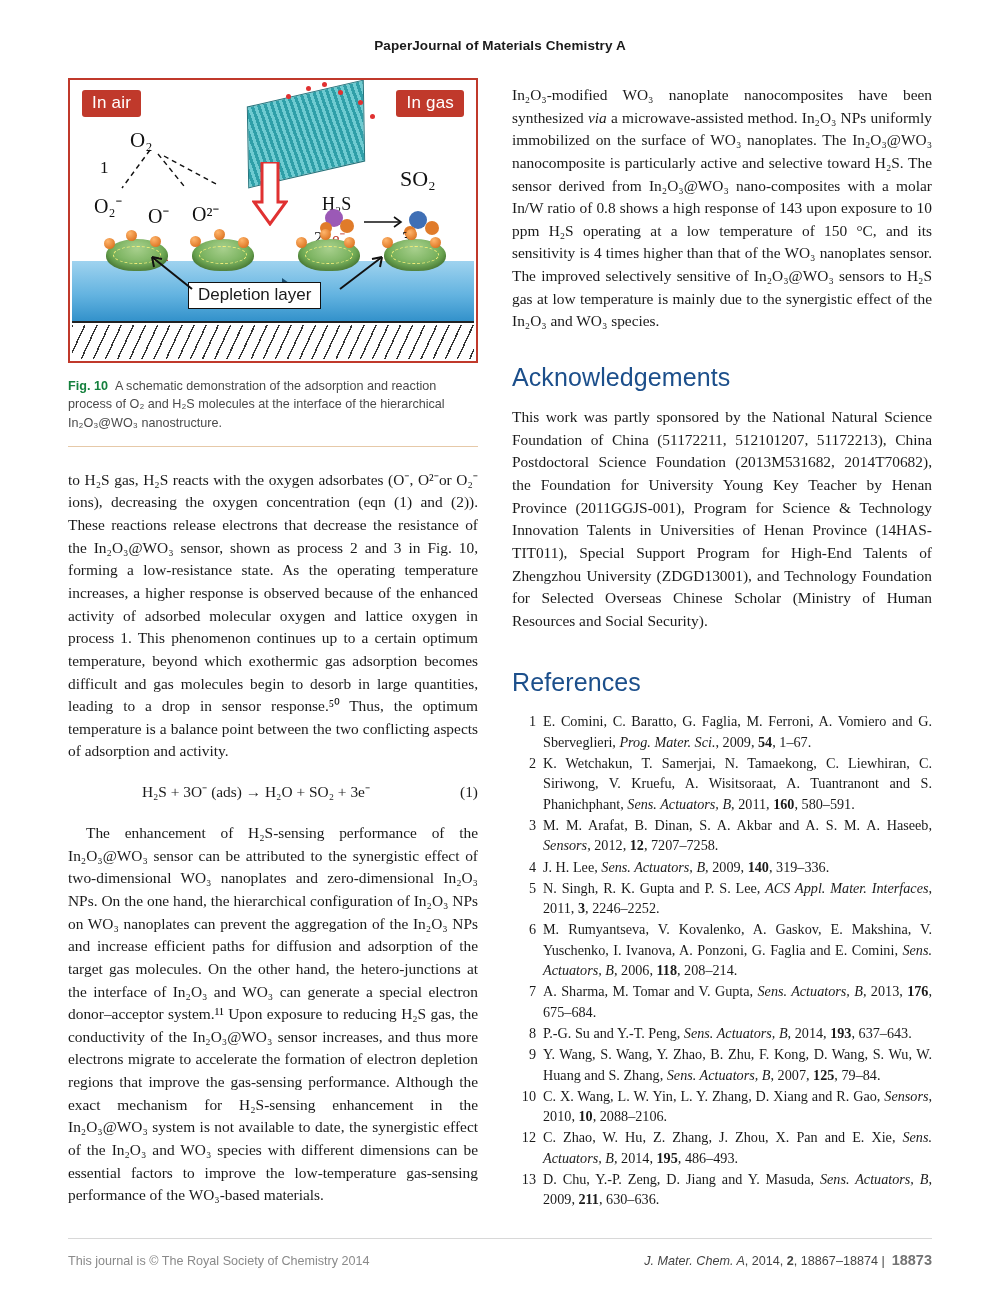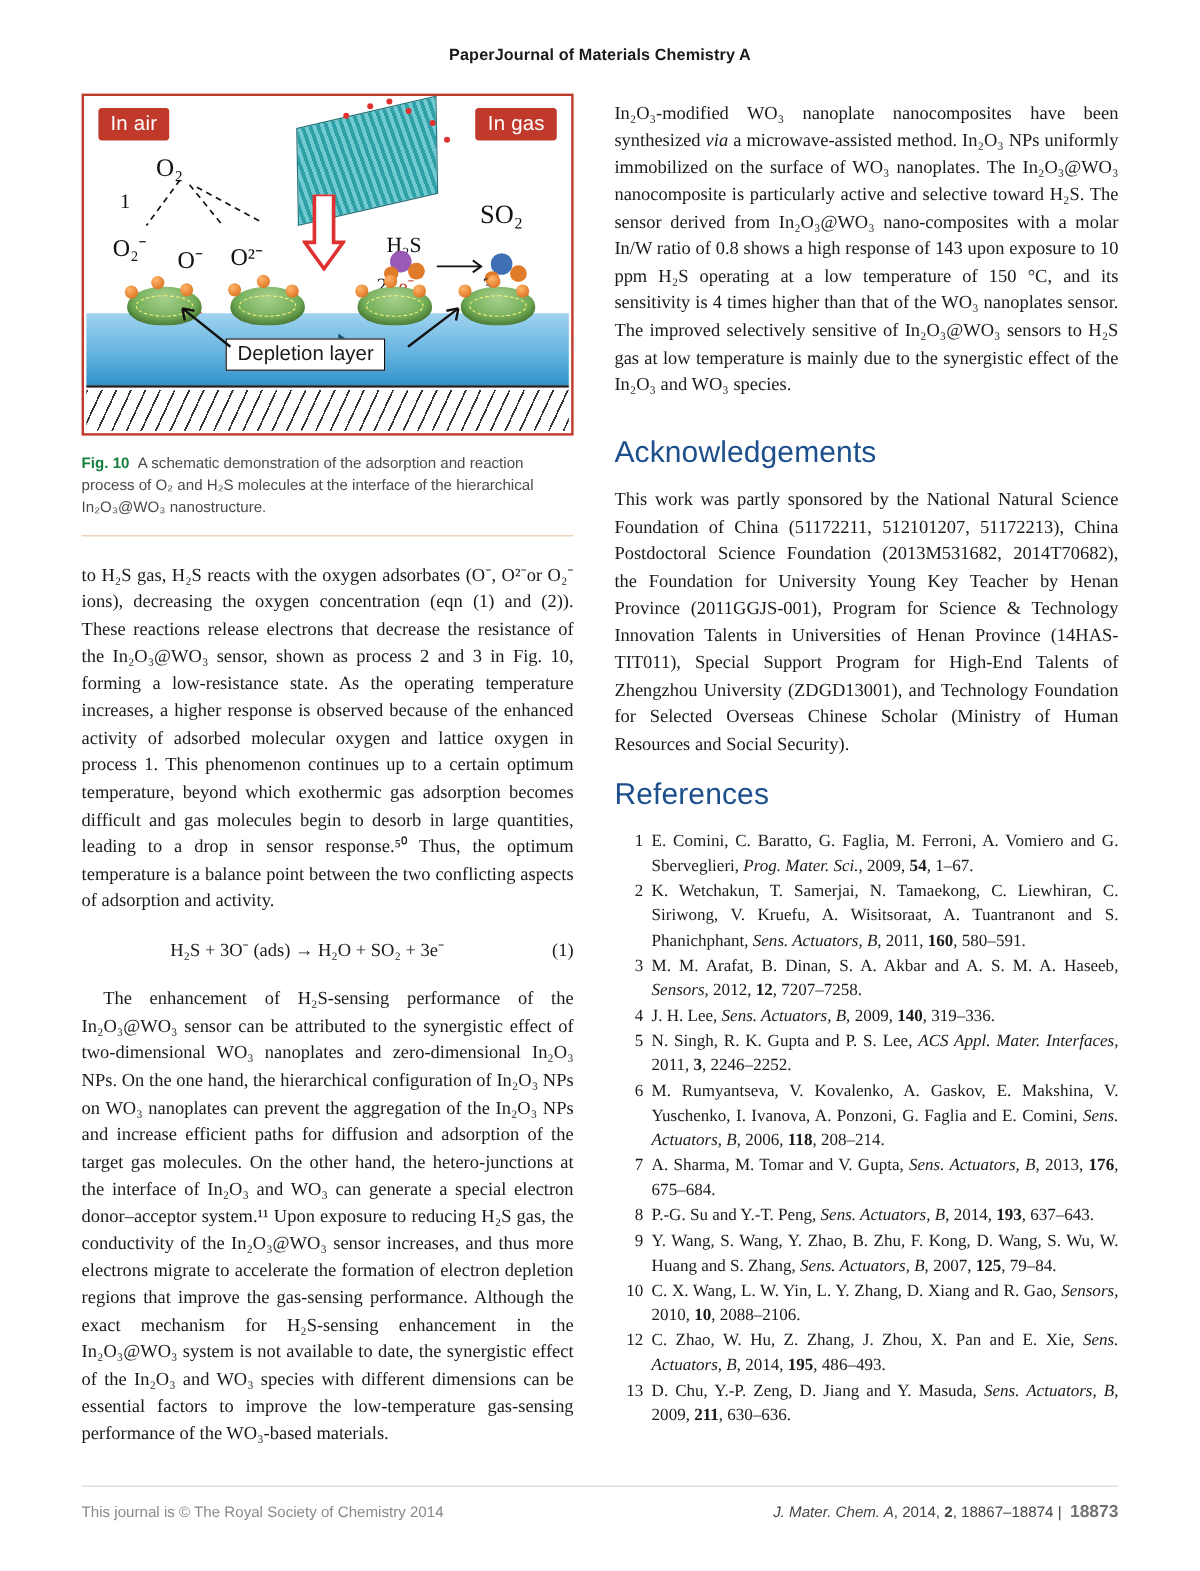--- a/index.html
+++ b/index.html
@@ -392,21 +392,21 @@
 
     <div class="body-text" style="margin-top:6px;">
       <p>In₂O₃-modified WO₃ nanoplate nanocomposites have been synthesized <i>via</i> a microwave-assisted method. In₂O₃ NPs uniformly immobilized on the surface of WO₃ nanoplates. The In₂O₃@WO₃ nanocomposite is particularly active and selective toward H₂S. The sensor derived from In₂O₃@WO₃ nano-composites with a molar In/W ratio of 0.8 shows a high response of 143 upon exposure to 10 ppm H₂S operating at a low temperature of 150 °C, and its sensitivity is 4 times higher than that of the WO₃ nanoplates sensor. The improved selectively sensitive of In₂O₃@WO₃ sensors to H₂S gas at low temperature is mainly due to the synergistic effect of the In₂O₃ and WO₃ species.</p>
     </div>
 
     <h2 class="sec tight" style="margin-top:30px;">Acknowledgements</h2>
     <div class="body-text" style="margin-top:4px;">
       <p>This work was partly sponsored by the National Natural Science Foundation of China (51172211, 512101207, 51172213), China Postdoctoral Science Foundation (2013M531682, 2014T70682), the Foundation for University Young Key Teacher by Henan Province (2011GGJS-001), Program for Science &amp; Technology Innovation Talents in Universities of Henan Province (14HAS-TIT011), Special Support Program for High-End Talents of Zhengzhou University (ZDGD13001), and Technology Foundation for Selected Overseas Chinese Scholar (Ministry of Human Resources and Social Security).</p>
     </div>
 
-    <h2 class="sec tight" style="margin-top:16px;">References</h2>
+    <h2 class="sec tight" style="margin-top:36px;">References</h2>
     <div class="refs">
 
     <div class="ref">
           <div class="n">1</div>
           <div class="t">E. Comini, C. Baratto, G. Faglia, M. Ferroni, A. Vomiero and G. Sberveglieri, <i>Prog. Mater. Sci.</i>, 2009, <b>54</b>, 1–67.</div>
         </div>
         <div class="ref">
           <div class="n">2</div>
           <div class="t">K. Wetchakun, T. Samerjai, N. Tamaekong, C. Liewhiran, C. Siriwong, V. Kruefu, A. Wisitsoraat, A. Tuantranont and S. Phanichphant, <i>Sens. Actuators, B</i>, 2011, <b>160</b>, 580–591.</div>
         </div>

